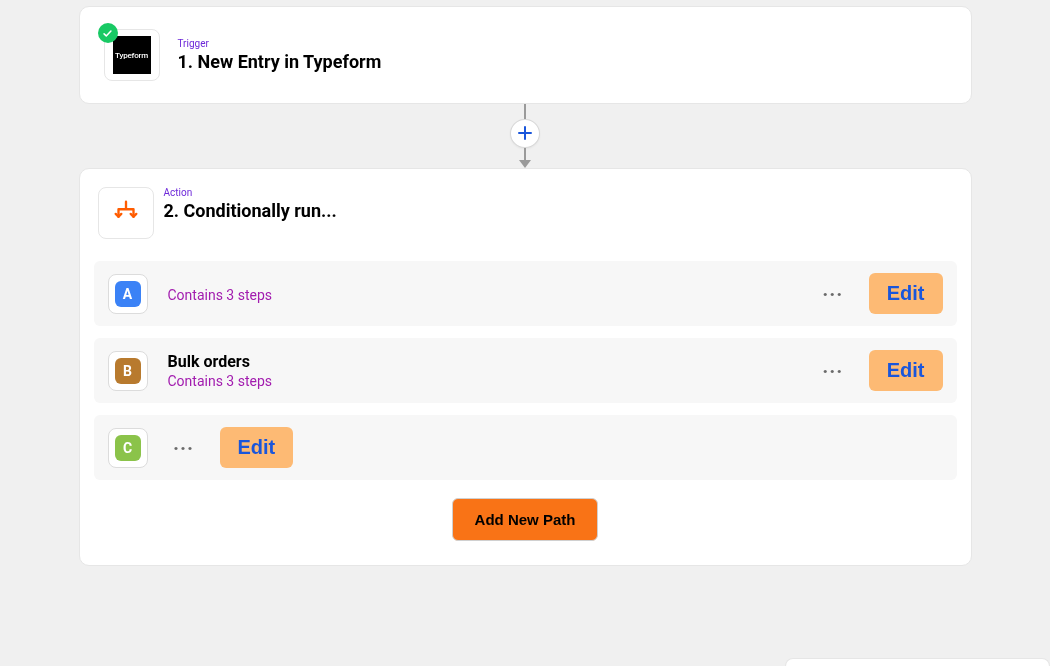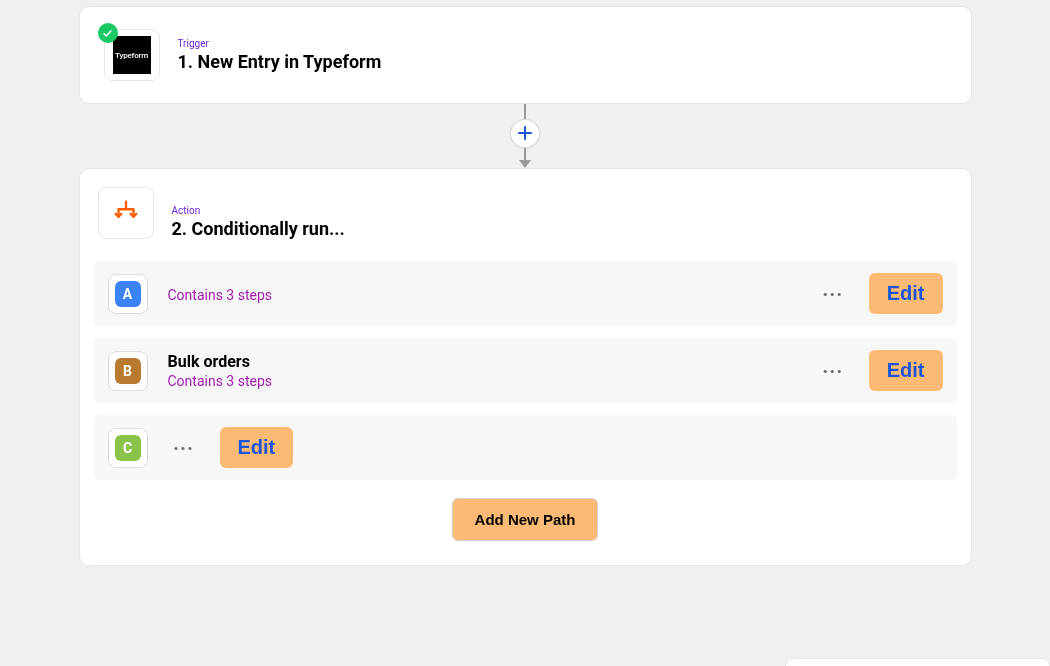--- a/index.html
+++ b/index.html
@@ -111,22 +111,22 @@
       width: 0; height: 0;
       border-left: 6px solid transparent;
       border-right: 6px solid transparent;
       border-top: 8px solid #9a9a9a;
     }
     .action-card {
       padding: 18px 14px 24px 14px;
     }
     .action-header {
       display: flex;
-      align-items: flex-end;
-      gap: 18px;
+      align-items: flex-start;
+      gap: 10px;
       padding-left: 4px;
       margin-bottom: 22px;
     }
     .paths-icon {
       width: 30px;
       height: 30px;
     }
     .path-row {
       background: #f7f7f7;
       border-radius: 6px;
@@ -190,21 +190,21 @@
       border-radius: 6px;
       padding: 9px 18px;
       cursor: pointer;
     }
     .add-path-wrap {
       display: flex;
       justify-content: center;
       margin-top: 18px;
     }
     .add-path-btn {
-      background: #fdba74;
+      background: #f97316;
       border: 1px solid #d0d0d0;
       border-radius: 6px;
       padding: 12px 22px;
       font-weight: 700;
       font-size: 15px;
       cursor: pointer;
       color: #000;
     }
     .bottom-panel {
       position: absolute;

